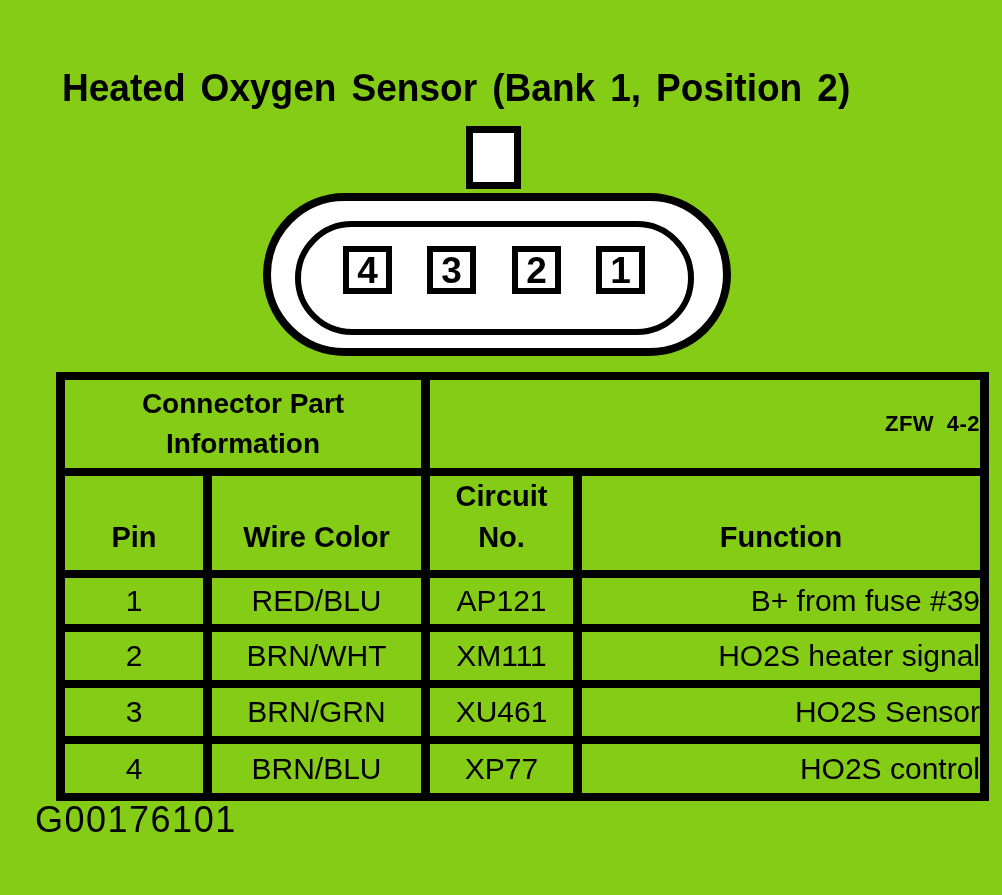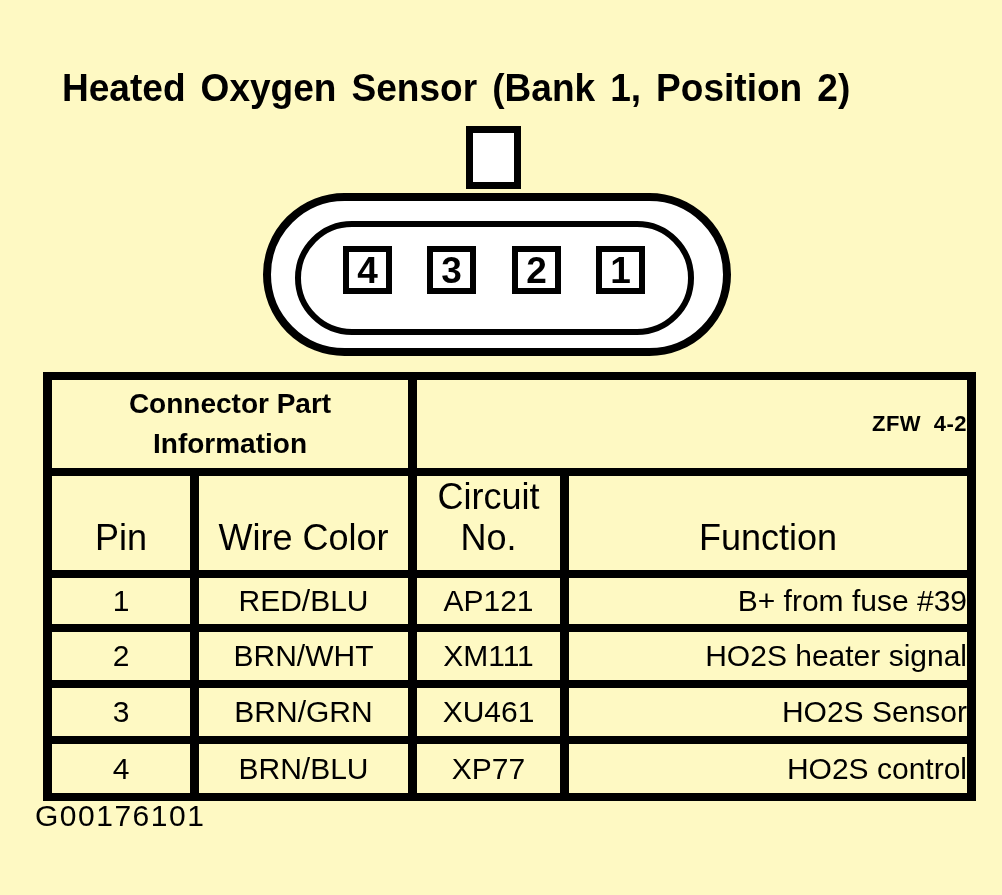--- a/index.html
+++ b/index.html
@@ -1,21 +1,21 @@
 <!DOCTYPE html>
 <html><head>
 <meta charset="utf-8">
 <style>
   * { margin: 0; padding: 0; box-sizing: border-box; }
   html, body { background: #ffffff; }
   .page {
     position: relative;
     width: 1002px;
     height: 895px;
-    background: #fef9c3;
+    background: #84cc16;
     color: #000000;
     font-family: "Liberation Sans", "DejaVu Sans", sans-serif;
     overflow: hidden;
   }
 
   
   .title {
     position: absolute;
     left: 62px;
     top: 66px;
@@ -70,21 +70,21 @@
     line-height: 1;
   }
   .pin-4 { left: 343px; }
   .pin-3 { left: 427px; }
   .pin-2 { left: 512px; }
   .pin-1 { left: 596px; }
 
   
   table.pinout {
     position: absolute;
-    left: 43px; top: 372px;
+    left: 56px; top: 372px;
     width: 924px; height: 425px;
     border-collapse: collapse;
     table-layout: fixed;
     border: 4px solid #c2410c;
   }
   table.pinout td {
     border-left: 9px solid #000;
     border-right: 9px solid #000;
     border-top: 8px solid #000;
     border-bottom: 8px solid #000;
@@ -100,22 +100,22 @@
   .cell-partnum {
     font-size: 22px;
     font-weight: bold;
     text-align: right;
     vertical-align: middle;
     padding-left: 15px;
     letter-spacing: 0.5px;
     word-spacing: 6px;
   }
   td.hdr {
-    font-size: 36px;
-    font-weight: normal;
+    font-size: 29px;
+    font-weight: bold;
     text-align: center;
     vertical-align: bottom;
     padding-bottom: 12px;
     line-height: 41px;
   }
   td.hdr.prewrap { white-space: pre-line; }
   td.val {
     font-size: 30px;
     font-weight: normal;
     text-align: center;
@@ -124,21 +124,21 @@
   td.val.fn {
     text-align: right;
     padding-left: 8px;
   }
 
   
   .figure-id {
     position: absolute;
     left: 35px;
     top: 799px;
-    font-size: 30px;
+    font-size: 36px;
     letter-spacing: 1.5px;
   }
 </style>
 </head>
 <body>
 
 <div class="page">
 
   <div class="title">Heated Oxygen Sensor (Bank 1, Position 2)</div>
 

